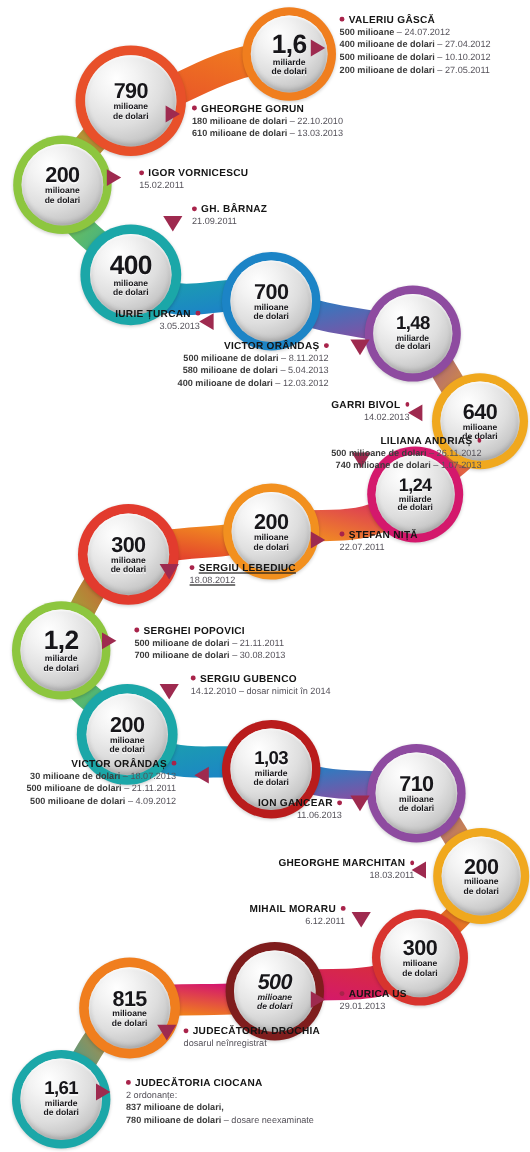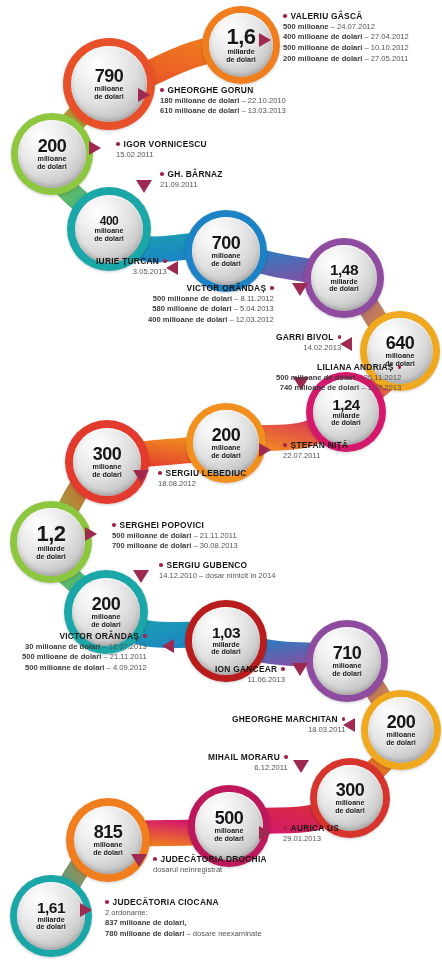--- a/index.html
+++ b/index.html
@@ -214,21 +214,21 @@
         </div>
       </div>
       <div class="node" style="left: 11px; top: 113px; width: 82px; height: 82px; background: rgb(141, 198, 63); box-shadow: rgba(0, 0, 0, 0.2) 0px 1px 3px;">
         <div class="inner">
           <div class="amt" style="font-size: 18px;">200</div>
           <div class="unit" style="font-size: 7.1px;">milioane<br>de dolari</div>
         </div>
       </div>
       <div class="node" style="left: 67px; top: 187px; width: 84px; height: 84px; background: rgb(27, 167, 168); box-shadow: rgba(0, 0, 0, 0.2) 0px 1px 3px;">
         <div class="inner">
-          <div class="amt" style="font-size: 12px; text-align: right;">400</div>
+          <div class="amt" style="font-size: 22px; text-align: right;">400</div>
           <div class="unit" style="font-size: 7.1px;">milioane<br>de dolari</div>
         </div>
       </div>
       <div class="node" style="left: 185px; top: 210px; width: 82px; height: 82px; background: rgb(28, 132, 198); box-shadow: rgba(0, 0, 0, 0.2) 0px 1px 3px;">
         <div class="inner">
           <div class="amt" style="font-size: 18px;">700</div>
           <div class="unit" style="font-size: 7.1px;">milioane<br>de dolari</div>
         </div>
       </div>
       <div class="node" style="left: 304px; top: 238px; width: 80px; height: 80px; background: rgb(142, 75, 160); box-shadow: rgba(0, 0, 0, 0.2) 0px 1px 3px;">
@@ -290,21 +290,21 @@
           <div class="amt" style="font-size: 18px;">200</div>
           <div class="unit" style="font-size: 7.1px;">milioane<br>de dolari</div>
         </div>
       </div>
       <div class="node" style="left: 310px; top: 758px; width: 80px; height: 80px; background: rgb(216, 52, 46); box-shadow: rgba(0, 0, 0, 0.2) 0px 1px 3px;">
         <div class="inner">
           <div class="amt" style="font-size: 18px;">300</div>
           <div class="unit" style="font-size: 7.1px;">milioane<br>de dolari</div>
         </div>
       </div>
-      <div class="node" style="left: 188px; top: 785px; width: 82px; height: 82px; background: #be185d; box-shadow: rgba(0, 0, 0, 0.2) 0px 1px 3px;">
+      <div class="node" style="left: 188px; top: 785px; width: 82px; height: 82px; background: #7f1d1d; box-shadow: rgba(0, 0, 0, 0.2) 0px 1px 3px; font-style: italic;">
         <div class="inner">
           <div class="amt" style="font-size: 18px;">500</div>
           <div class="unit" style="font-size: 7.1px;">milioane<br>de dolari</div>
         </div>
       </div>
       <div class="node" style="left: 66px; top: 798px; width: 84px; height: 84px; background: rgb(240, 126, 30); box-shadow: rgba(0, 0, 0, 0.2) 0px 1px 3px;">
         <div class="inner">
           <div class="amt" style="font-size: 18px;">815</div>
           <div class="unit" style="font-size: 7.1px;">milioane<br>de dolari</div>
         </div>
@@ -362,21 +362,21 @@
         <div class="nm"><span>LILIANA ANDRIAȘ</span><span class="bullet"></span></div>
         <div class="ln"><span>500 milioane de dolari</span> <span class="dt">– 26.11.2012</span></div>
         <div class="ln"><span>740 milioane de dolari</span> <span class="dt">– 1.07.2013</span></div>
       </div>
       <div class="arrow d" style="left: 293px; top: 377px;"></div>
       <div class="ann right" style="left: 283px; top: 440px;">
         <div class="nm"><span class="bullet"></span><span>ȘTEFAN NIȚĂ</span></div>
         <div class="ln"><span class="dt">22.07.2011</span></div>
       </div>
       <div class="arrow r" style="left: 259px; top: 443px;"></div>
-      <div class="ann right" style="left: 158px; top: 468px;">
+      <div class="ann right" style="left: 158px; top: 468px; text-decoration: underline;">
         <div class="nm"><span class="bullet"></span><span>SERGIU LEBEDIUC</span></div>
         <div class="ln"><span class="dt">18.08.2012</span></div>
       </div>
       <div class="arrow d" style="left: 133px; top: 470px;"></div>
       <div class="ann right" style="left: 112px; top: 520px;">
         <div class="nm"><span class="bullet"></span><span>SERGHEI POPOVICI</span></div>
         <div class="ln"><span>500 milioane de dolari</span> <span class="dt">– 21.11.2011</span></div>
         <div class="ln"><span>700 milioane de dolari</span> <span class="dt">– 30.08.2013</span></div>
       </div>
       <div class="arrow r" style="left: 85px; top: 527px;"></div>

